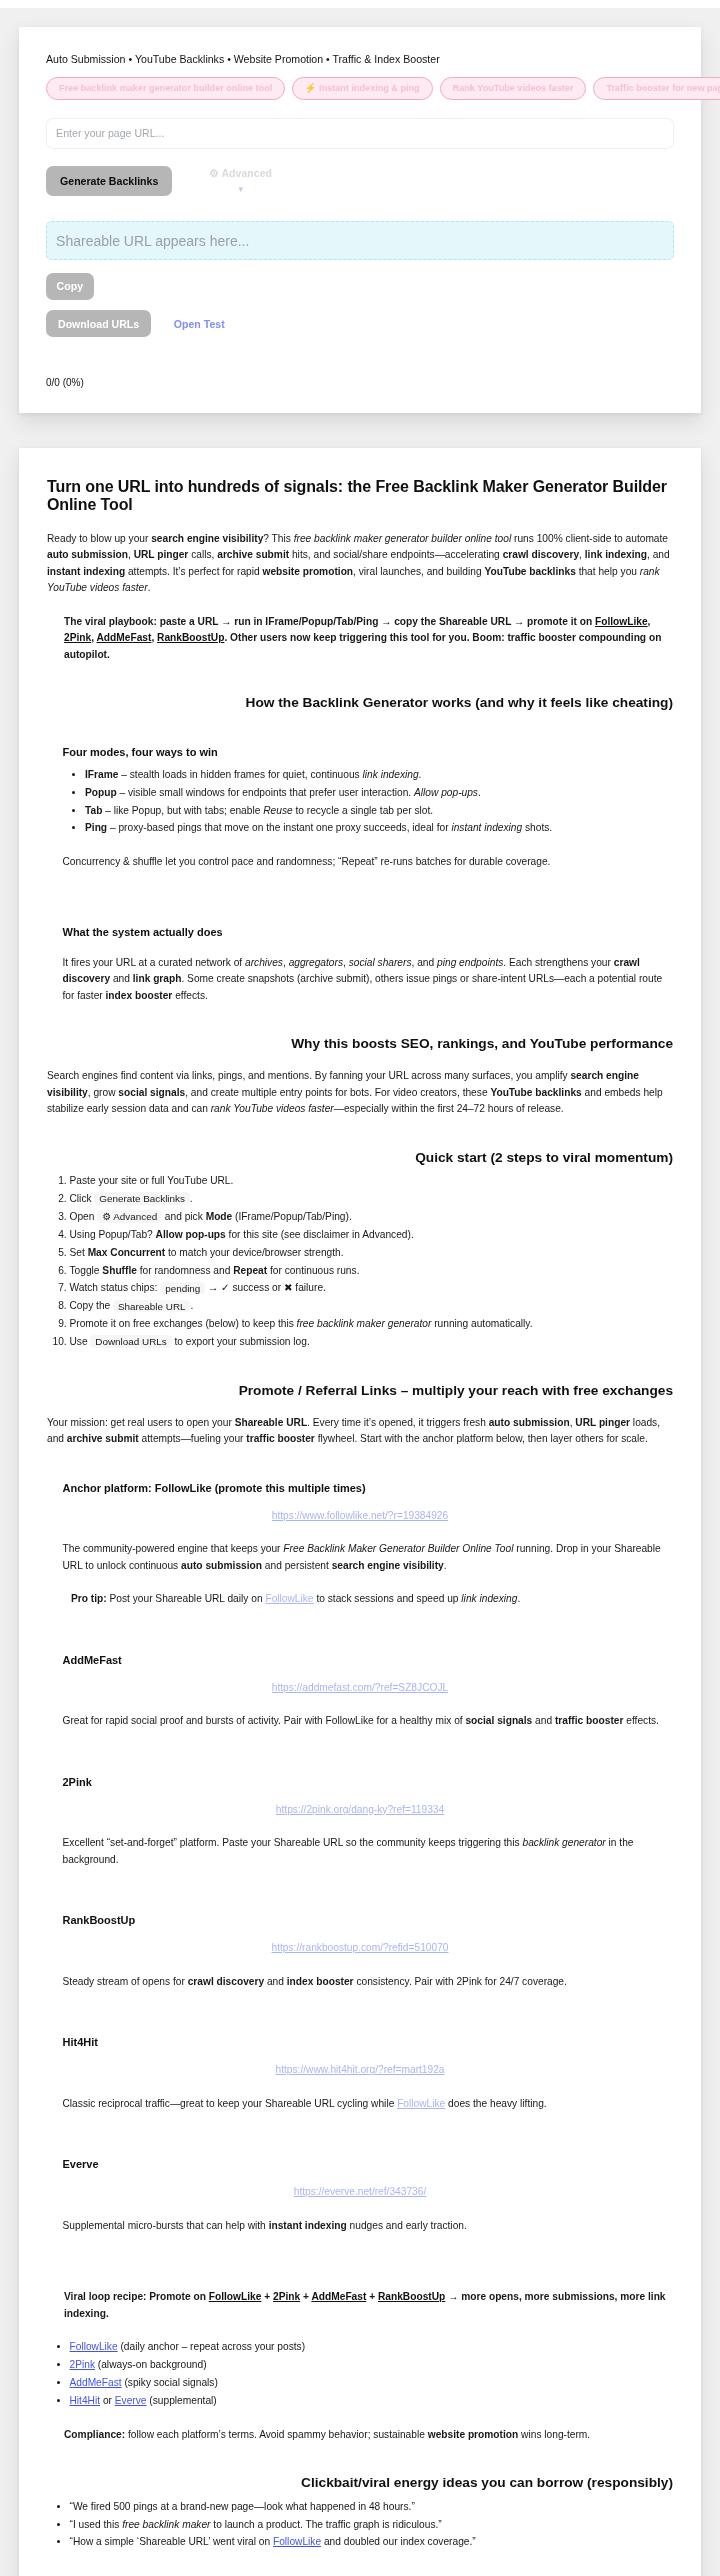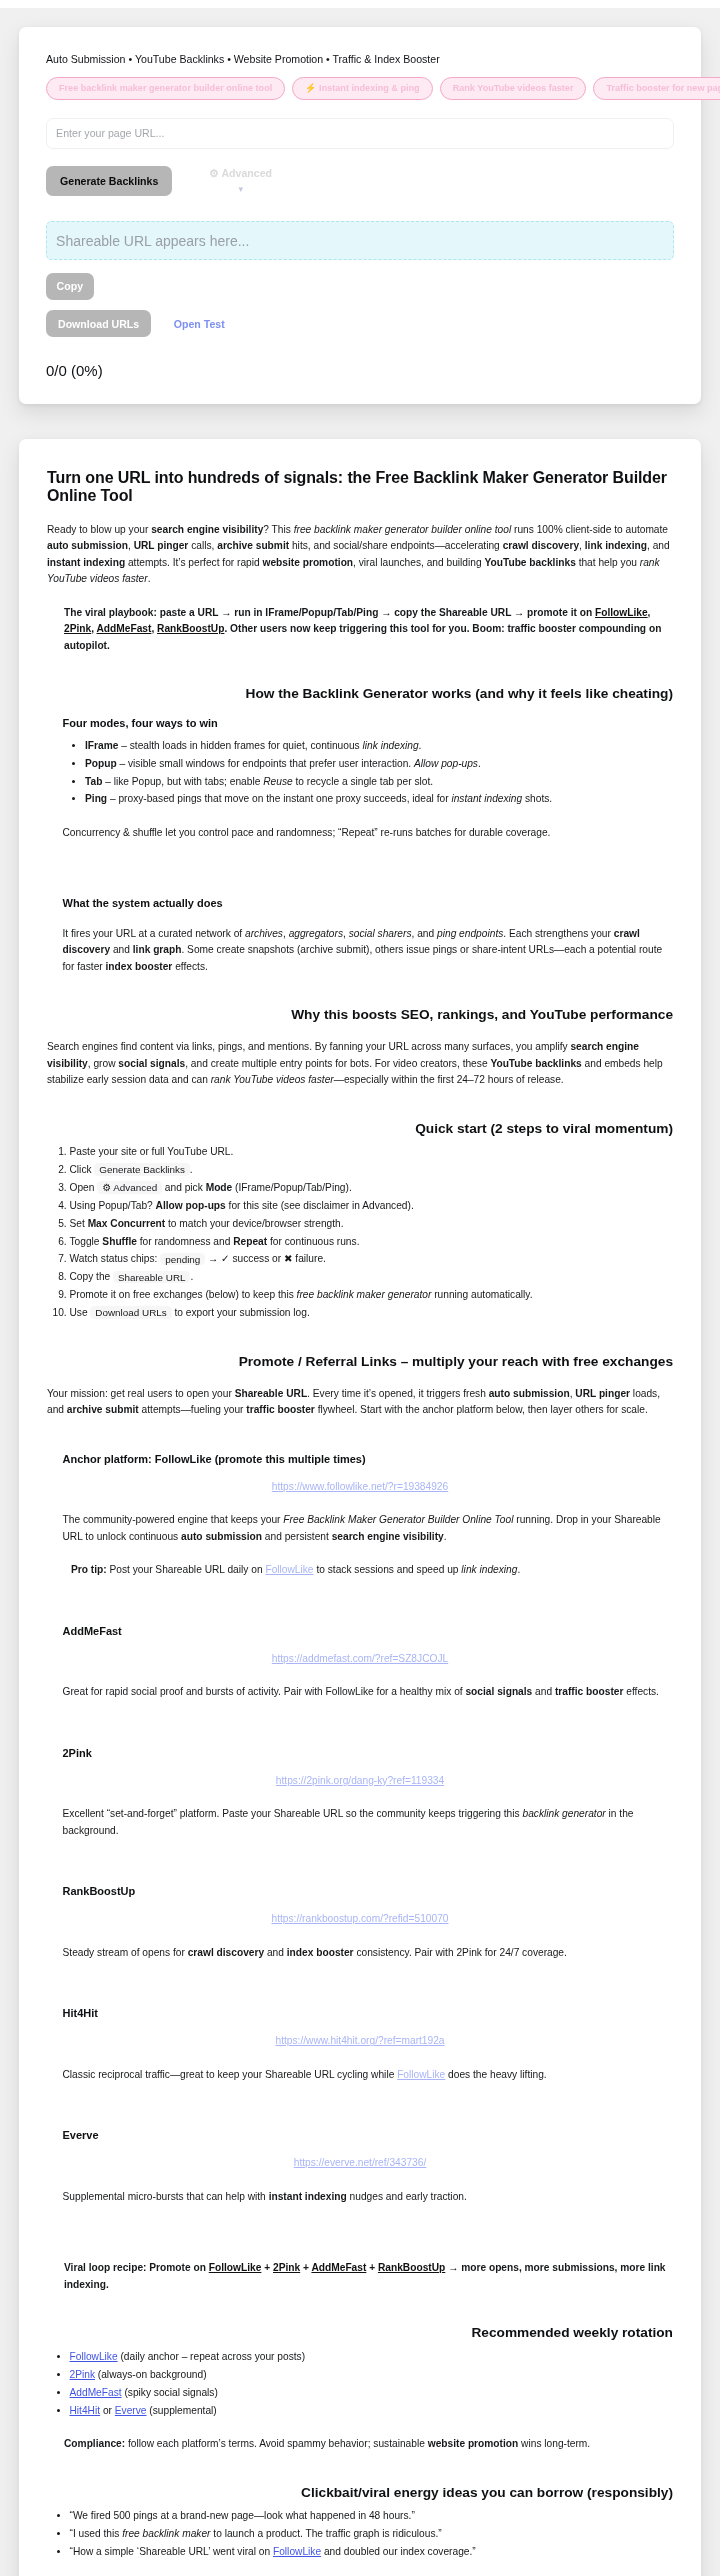--- a/index.html
+++ b/index.html
@@ -1,18 +1,18 @@
 <!DOCTYPE html>
 <html style="font-size:11.3px"><head>
 <meta charset="utf-8">
 <style>
   html,body{margin:0;padding:0;}
   body{background:#f0f0f1;font-family:"Liberation Sans",sans-serif;color:#17181a;}
   .top-strip{height:8.4px;background:#ffffff;}
-  .card{background:#fff;border-radius:7px;margin:18.3px 19px 0;
+  .card{background:#fff;border-radius:1px;margin:18.3px 19px 0;
         box-shadow:0 8.4px 21px rgba(0,0,0,.10),0 1.4px 4.2px rgba(0,0,0,.06);}
   
   .tool-card{padding:21px 27px 25px;}
   .strapline{font-size:10.6px;font-weight:500;margin:5.6px 0 0;color:#121316;}
   .pills{display:flex;gap:7px;margin-top:11.3px;}
   .pill{border:1.4px solid #f6a6c7;background:#fdeaf3;color:#f6bdd7;font-weight:700;
         font-size:9.1px;padding:5.6px 12px;border-radius:17px;white-space:nowrap;}
   .url-input{display:block;width:100%;box-sizing:border-box;margin-top:18.3px;
         border:0.7px solid #f0f0f0;border-radius:7px;padding:8.4px 9.1px;font-size:10.6px;
         font-family:inherit;color:#222;background:#fff;}
@@ -24,34 +24,34 @@
   .advanced-label{color:#dadada;font-weight:700;font-size:10.6px;cursor:pointer;list-style:none;}
   .advanced-arrow{color:#c3c9e0;font-size:7.7px;margin-top:5.6px;}
   .share-box{display:block;margin-top:25px;background:#e4f7fb;border:1.4px dashed #aee4ef;
         border-radius:5.6px;width:100%;box-sizing:border-box;height:39px;padding:10.6px 9.1px;
         font-size:14px;font-family:inherit;color:#222;resize:none;}
   .share-box::placeholder{color:#9aa0a6;}
   .btn-copy{display:block;margin-top:12.7px;color:#fff;font-size:10.6px;padding:7.7px 10.6px;}
   .dl-row{display:flex;align-items:center;gap:22.5px;margin-top:9.8px;}
   .btn-download{color:#fff;font-size:10.6px;padding:7.7px 12px;}
   .open-test{color:#7e90f2;font-weight:700;font-size:10.6px;text-decoration:none;}
-  .status{margin-top:25px;font-size:15px;color:#101114;}
+  .status{margin-top:40px;font-size:10px;color:#101114;}
   
   .article-card{margin:35px 19px 31px;padding:29.5px 28px 41px;}
   article h1{font-size:16px;margin:0 0 14px;letter-spacing:-0.1px;color:#0f1012;}
   article h2{font-size:13.7px;margin:32px 0 7px;color:#0f1012;text-align:right;}
   article h3{font-size:11px;margin:19.7px 0 5.6px;color:#0f1012;}
   article p{font-size:10.2px;line-height:1.62;margin:17px 0;}
   article ul,article ol{font-size:10.2px;line-height:1.62;margin:8.4px 0;padding-left:22.5px;}
   article li{margin:1.4px 0;}
   article blockquote{margin:17px 0 17px 17px;font-size:10.2px;line-height:1.62;}
   blockquote.ind{margin-left:24px;}
   .bq-bold{font-weight:700;}
   .ind{margin-left:15.5px;}
-  .mt-lg{margin-top:16px;}
+  .mt-lg{margin-top:36px;}
   .gap-lg{margin-top:55px;}
   .plat{margin-top:46px;}
   .plat-first{margin-top:34px;}
   .link-line{margin:14px 0;text-align:center;}
   article a{}
   .lnk-n{color:#4255e4;}
   .lnk-l{color:#a9b5f6;}
   .lnk-d{color:#111;}
   .bb{font-weight:700;}
   .ii{font-style:italic;}
@@ -140,21 +140,20 @@
       <h3 class="ind plat">RankBoostUp</h3>
       <p class="link-line ind"><a href="#" class="lnk-l">https://rankboostup.com/?refid=510070</a></p>
       <p class="ind">Steady stream of opens for <span class="bb">crawl discovery</span> and <span class="bb">index booster</span> consistency. Pair with 2Pink for 24/7 coverage.</p>
       <h3 class="ind plat">Hit4Hit</h3>
       <p class="link-line ind"><a href="#" class="lnk-l">https://www.hit4hit.org/?ref=mart192a</a></p>
       <p class="ind">Classic reciprocal traffic—great to keep your Shareable URL cycling while <a href="#" class="lnk-l">FollowLike</a> does the heavy lifting.</p>
       <h3 class="ind plat">Everve</h3>
       <p class="link-line ind"><a href="#" class="lnk-l">https://everve.net/ref/343736/</a></p>
       <p class="ind">Supplemental micro-bursts that can help with <span class="bb">instant indexing</span> nudges and early traction.</p>
       <blockquote class="bq-bold gap-lg">Viral loop recipe: Promote on <a href="#" class="lnk-d">FollowLike</a> + <a href="#" class="lnk-d">2Pink</a> + <a href="#" class="lnk-d">AddMeFast</a> + <a href="#" class="lnk-d">RankBoostUp</a> → more opens, more submissions, more link indexing.</blockquote>
-      <h2>Recommended weekly rotation</h2>
       <ul>
         <li><a href="#" class="lnk-n">FollowLike</a> (daily anchor – repeat across your posts)</li>
         <li><a href="#" class="lnk-n">2Pink</a> (always-on background)</li>
         <li><a href="#" class="lnk-n">AddMeFast</a> (spiky social signals)</li>
         <li><a href="#" class="lnk-n">Hit4Hit</a> or <a href="#" class="lnk-n">Everve</a> (supplemental)</li>
       </ul>
       <blockquote><span class="bb">Compliance:</span> follow each platform’s terms. Avoid spammy behavior; sustainable <span class="bb">website promotion</span> wins long-term.</blockquote>
       <h2>Clickbait/viral energy ideas you can borrow (responsibly)</h2>
       <ul>
         <li>“We fired 500 pings at a brand-new page—look what happened in 48 hours.”</li>

